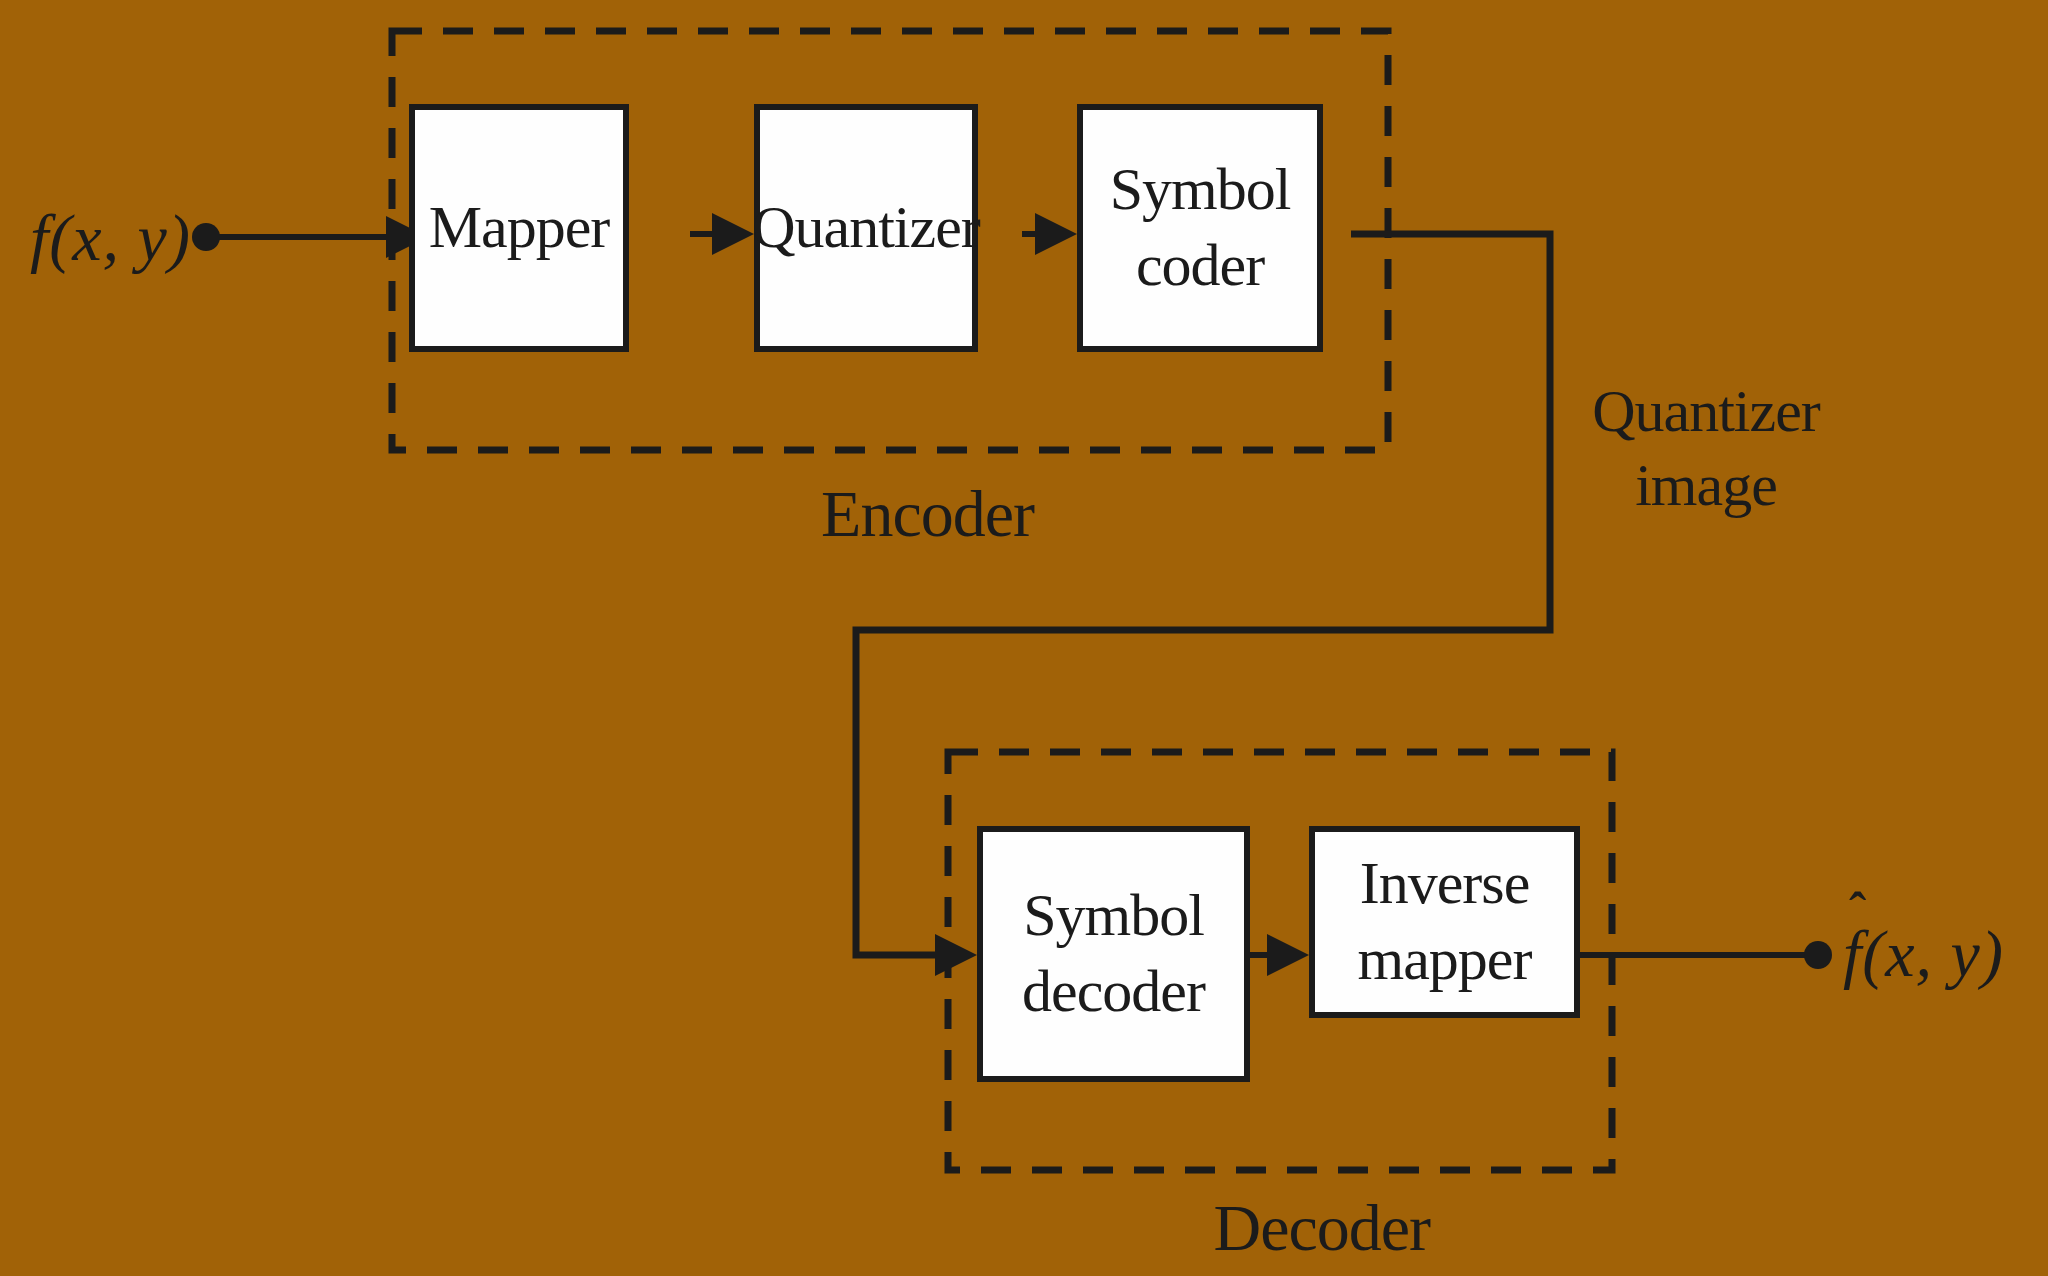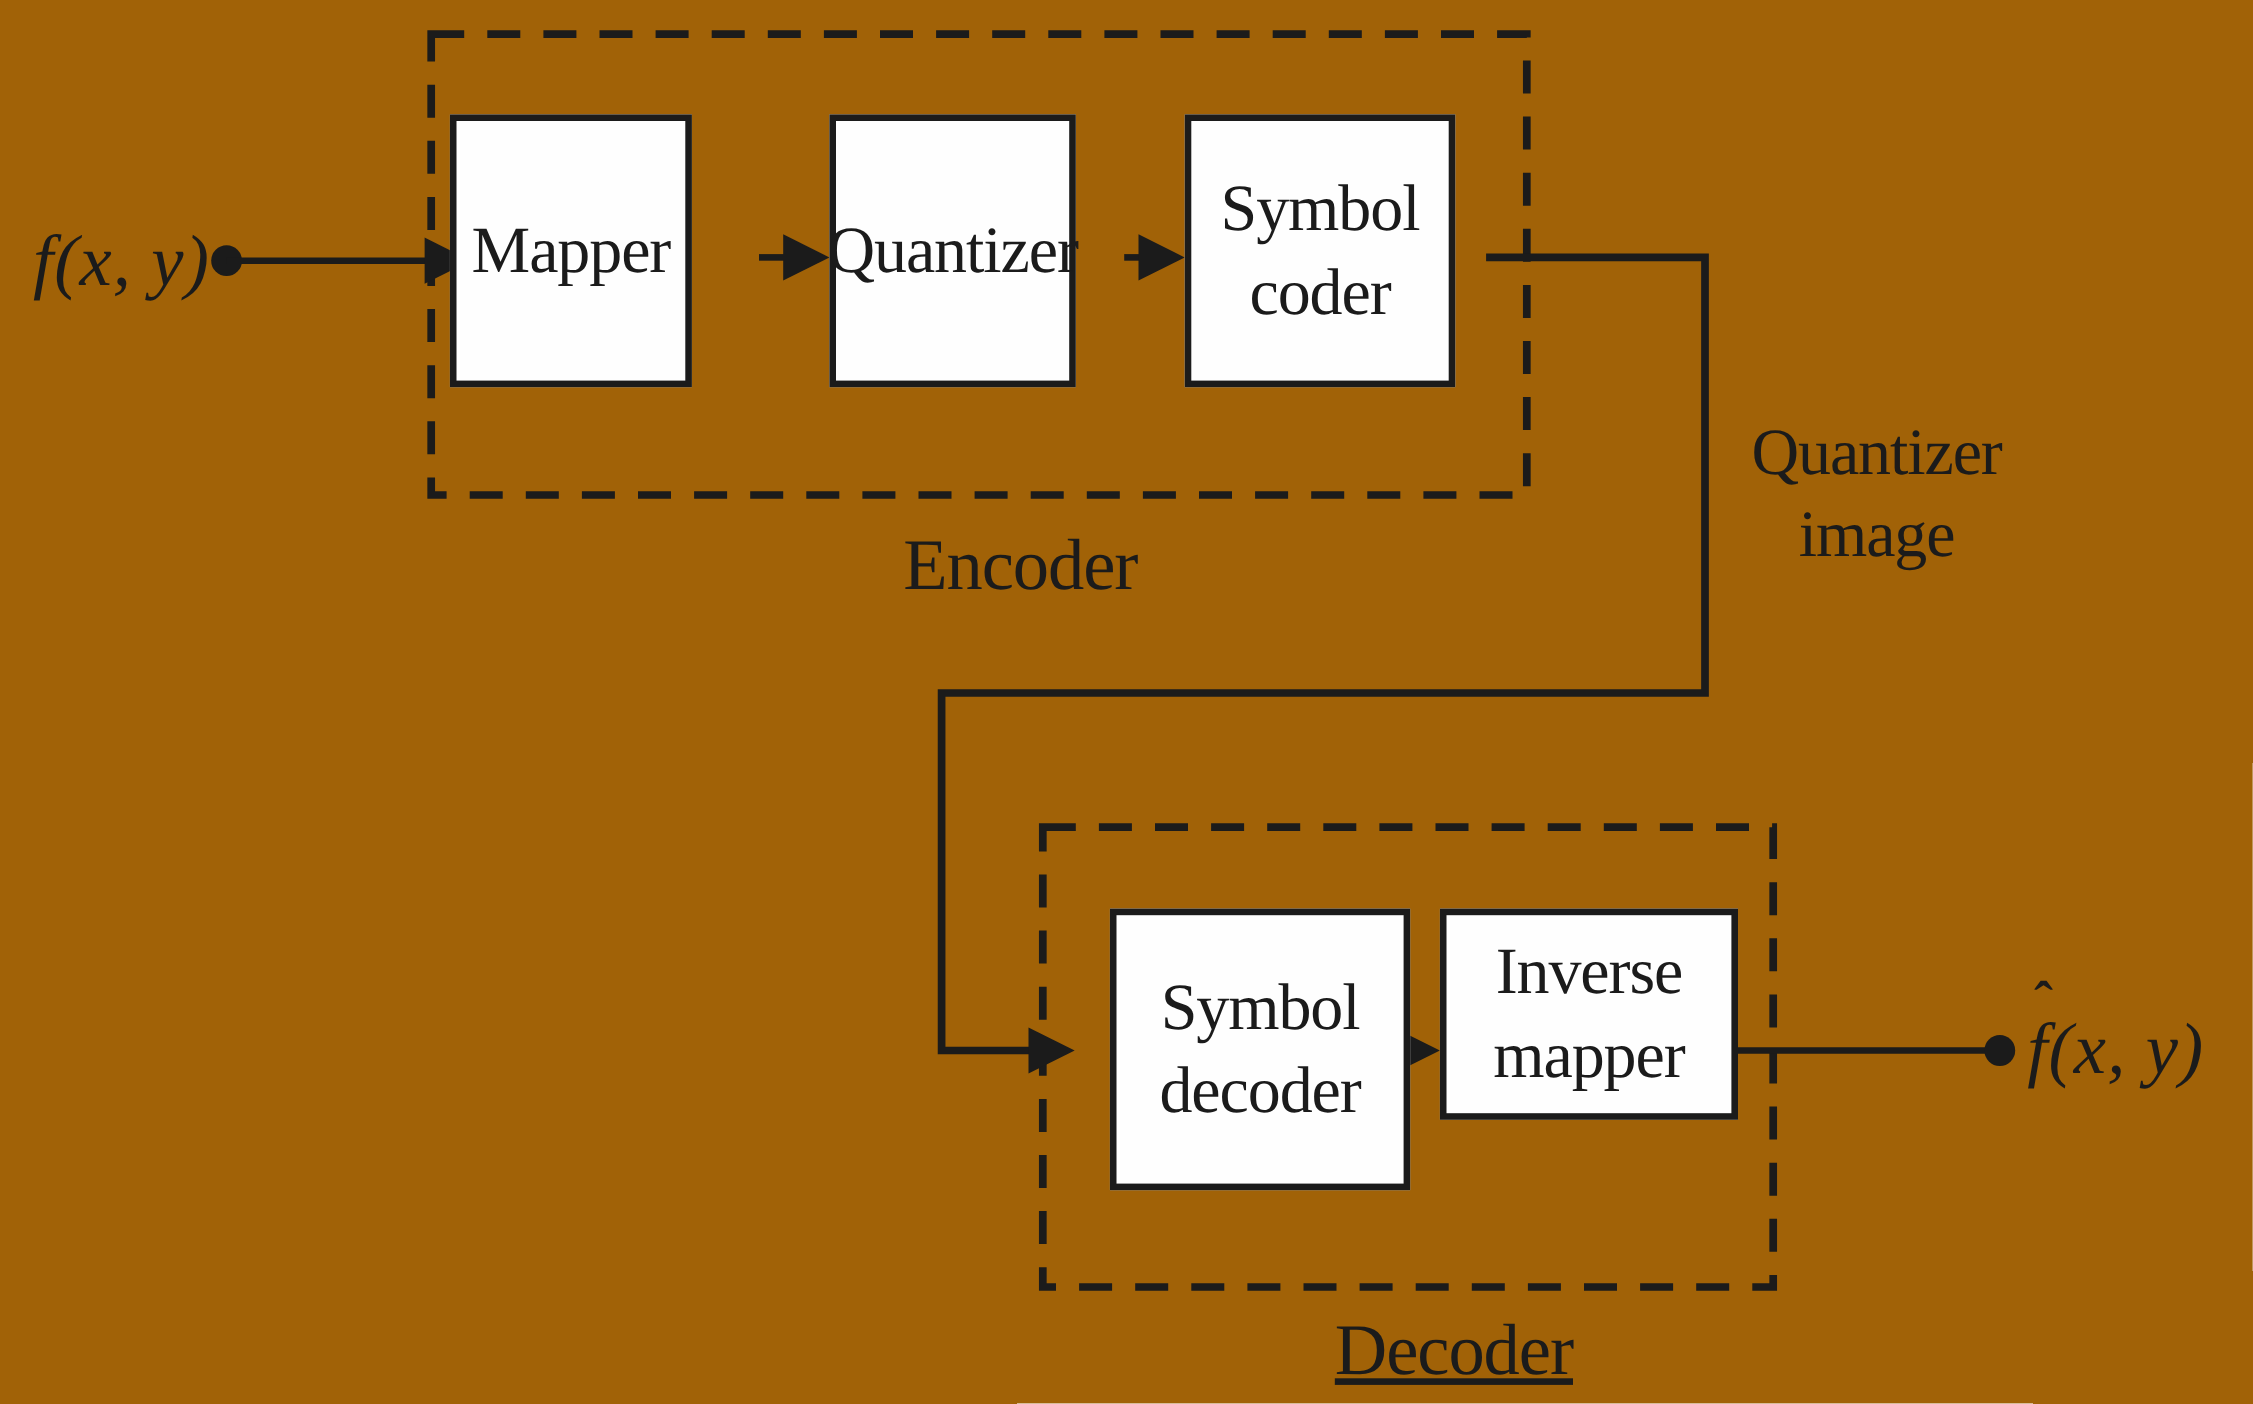--- a/index.html
+++ b/index.html
@@ -69,26 +69,26 @@
     left: 6px;
     top: -34px;
     font-style: normal;
     font-size: 52px;
     font-weight: bold;
     letter-spacing: 0;
   }
   #input-label { left: 30px; top: 200px; width: 150px; text-align: right; }
   #output-label { left: 1843px; top: 916px; }
   #encoder-title { left: 734px; top: 476px; width: 300px; }
-  #decoder-title { left: 1130px; top: 1190px; width: 300px; text-decoration: underline; }
+  #decoder-title { left: 1130px; top: 1190px; width: 300px; }
   #compressed-label { left: 1526px; top: 374px; width: 360px; }
   #block-mapper        { left: 409px;  top: 104px; width: 220px; height: 248px; font-family: Liberation Serif, serif; }
   #block-quantizer     { left: 754px;  top: 104px; width: 224px; height: 248px; justify-content: center; }
   #block-symbol-coder  { left: 1077px; top: 104px; width: 246px; height: 248px; }
-  #block-symbol-decoder{ left: 977px;  top: 826px; width: 273px; height: 256px; margin-left: 32px; }
+  #block-symbol-decoder{ left: 977px;  top: 826px; width: 273px; height: 256px; }
   #block-inverse-mapper{ left: 1309px; top: 826px; width: 271px; height: 192px; }
 </style>
 </head>
 <body>
 
 <div id="canvas">
 
   <svg id="wires" viewBox="0 0 2048 1276" xmlns="http://www.w3.org/2000/svg">
 
     <rect x="392" y="31" width="996" height="419" fill="none" stroke="#1b1b1b" stroke-width="7" stroke-dasharray="30 21"></rect>

